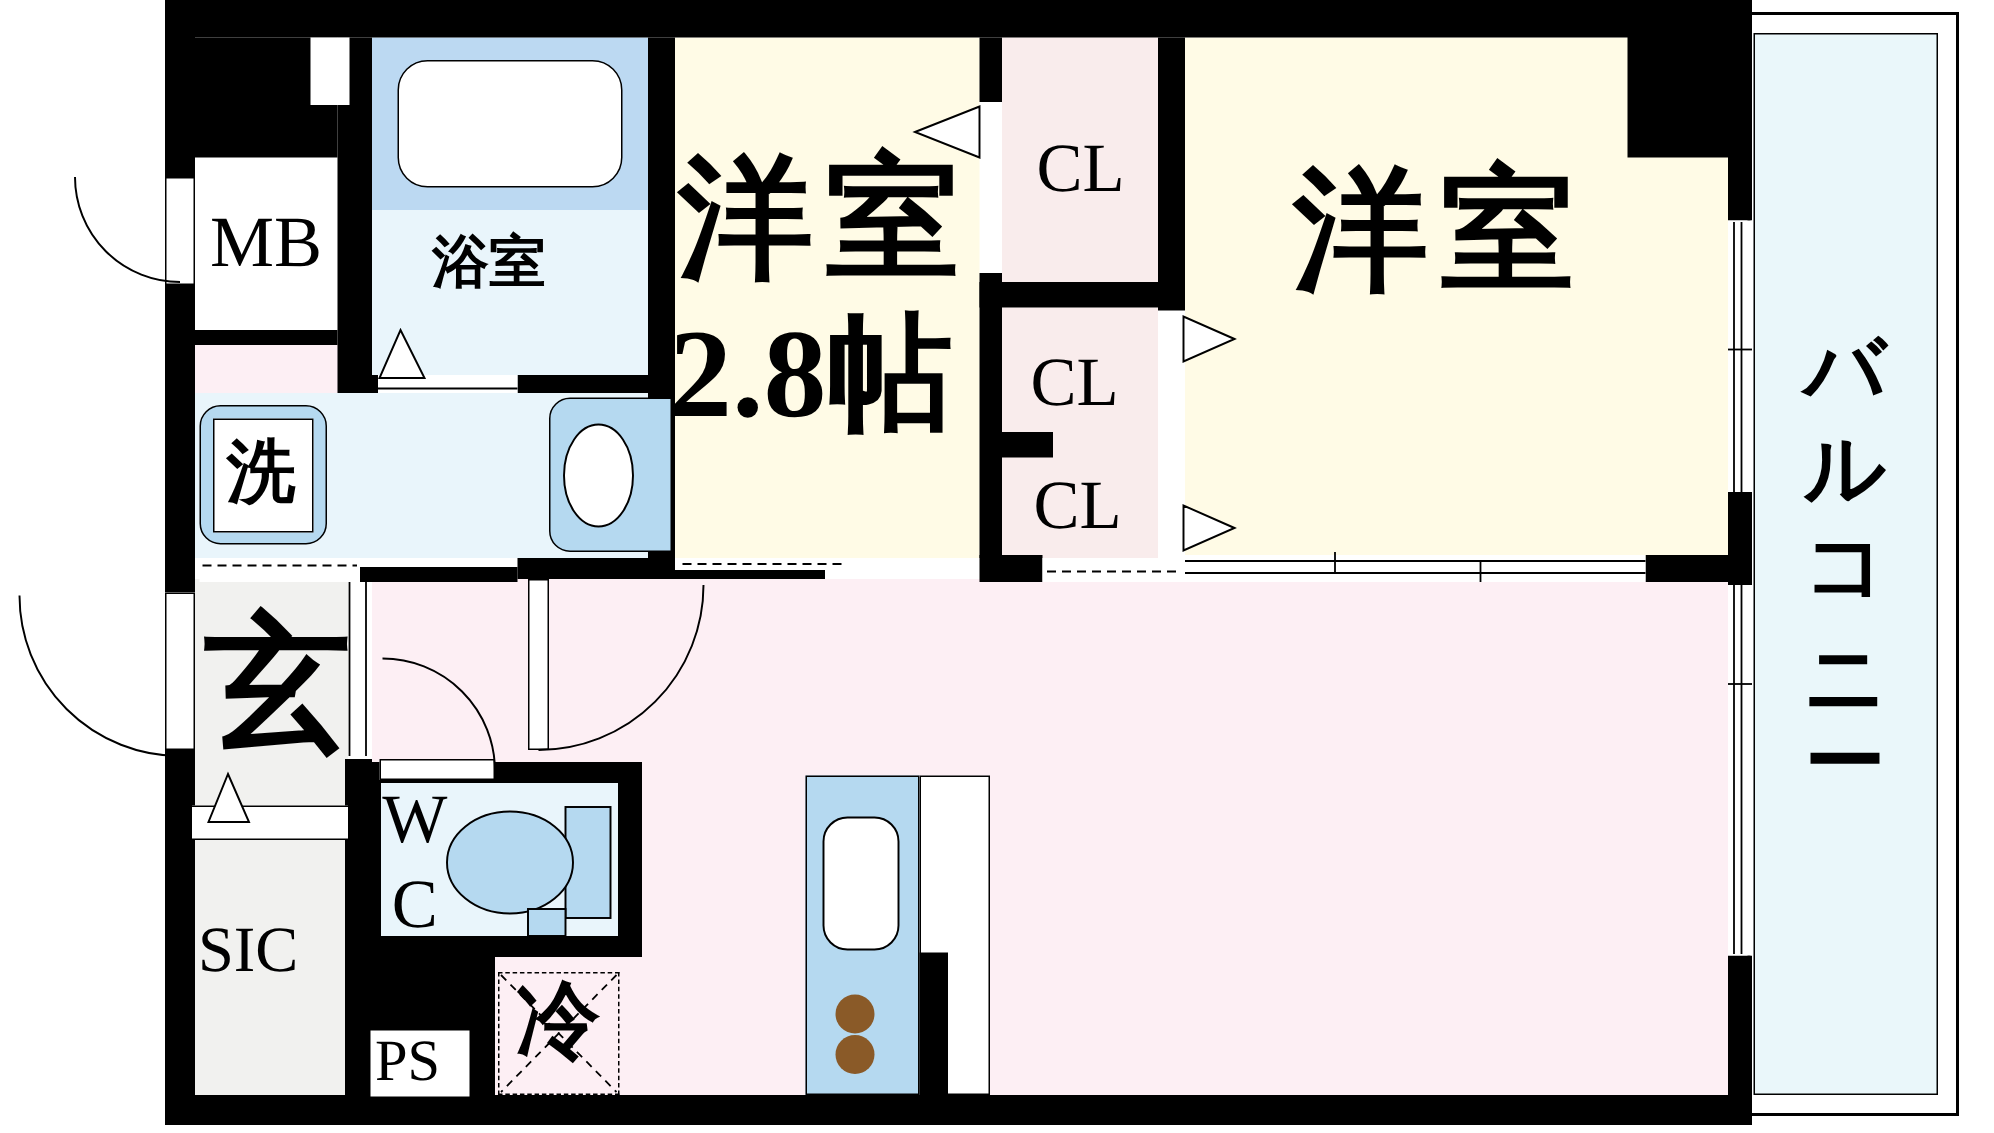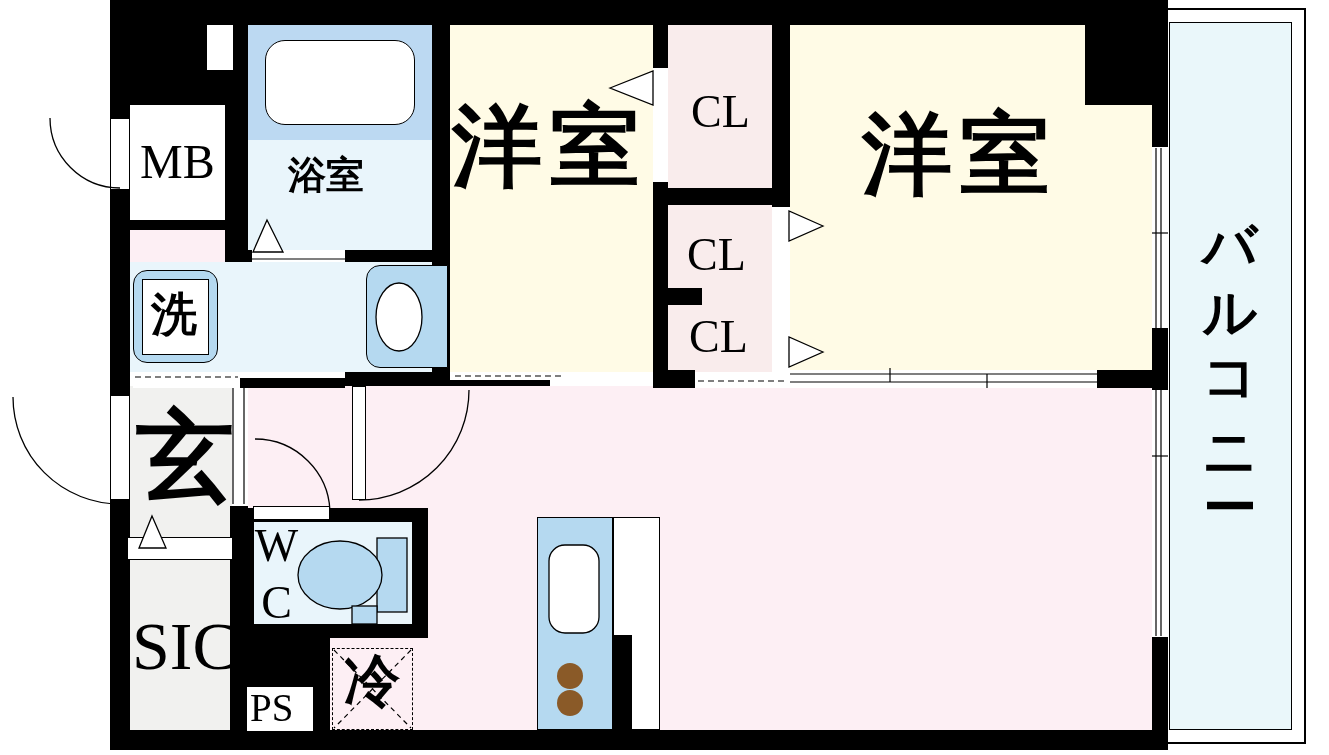--- a/index.html
+++ b/index.html
@@ -130,23 +130,24 @@
     <g stroke="none" style="fill:var(--burner_brown)">
       <circle cx="570" cy="676" r="13"></circle>
       <circle cx="570" cy="703" r="13"></circle>
     </g>
   </svg>
 
   <div class="lbl" style="left:140px;top:138px;font-size:48px;">MB</div>
   <div class="lbl bold" style="left:288px;top:156px;font-size:38px;">浴室</div>
   <div class="lbl bold" style="left:151px;top:292px;font-size:46px;">洗</div>
   <div class="lbl bold" style="left:452px;top:102px;font-size:90px;letter-spacing:8px;">洋室</div>
+  <div class="lbl bold" style="left:446px;top:208px;font-size:84px;">2.8帖</div>
   <div class="lbl" style="left:691px;top:89px;font-size:46px;">CL</div>
   <div class="lbl" style="left:687px;top:232px;font-size:46px;">CL</div>
   <div class="lbl" style="left:689px;top:314px;font-size:46px;">CL</div>
   <div class="lbl bold" style="left:862px;top:110px;font-size:90px;letter-spacing:8px;">洋室</div>
   <div class="lbl bold" style="left:136px;top:408px;font-size:98px;">玄</div>
-  <div class="lbl" style="left:132px;top:612px;font-size:68px;">SIC</div>
+  <div class="lbl" style="left:132px;top:612px;font-size:43px;">SIC</div>
   <div class="lbl vert" style="left:253px;top:520px;font-size:46px;letter-spacing:6px;">WC</div>
   <div class="lbl" style="left:250px;top:688px;font-size:39px;">PS</div>
   <div class="lbl bold" style="left:344px;top:653px;font-size:56px;">冷</div>
   <div class="lbl bold vert" style="left:1203px;top:184px;font-size:54px;letter-spacing:12px;">バルコニー</div>
 </div>
 
 </body></html>

